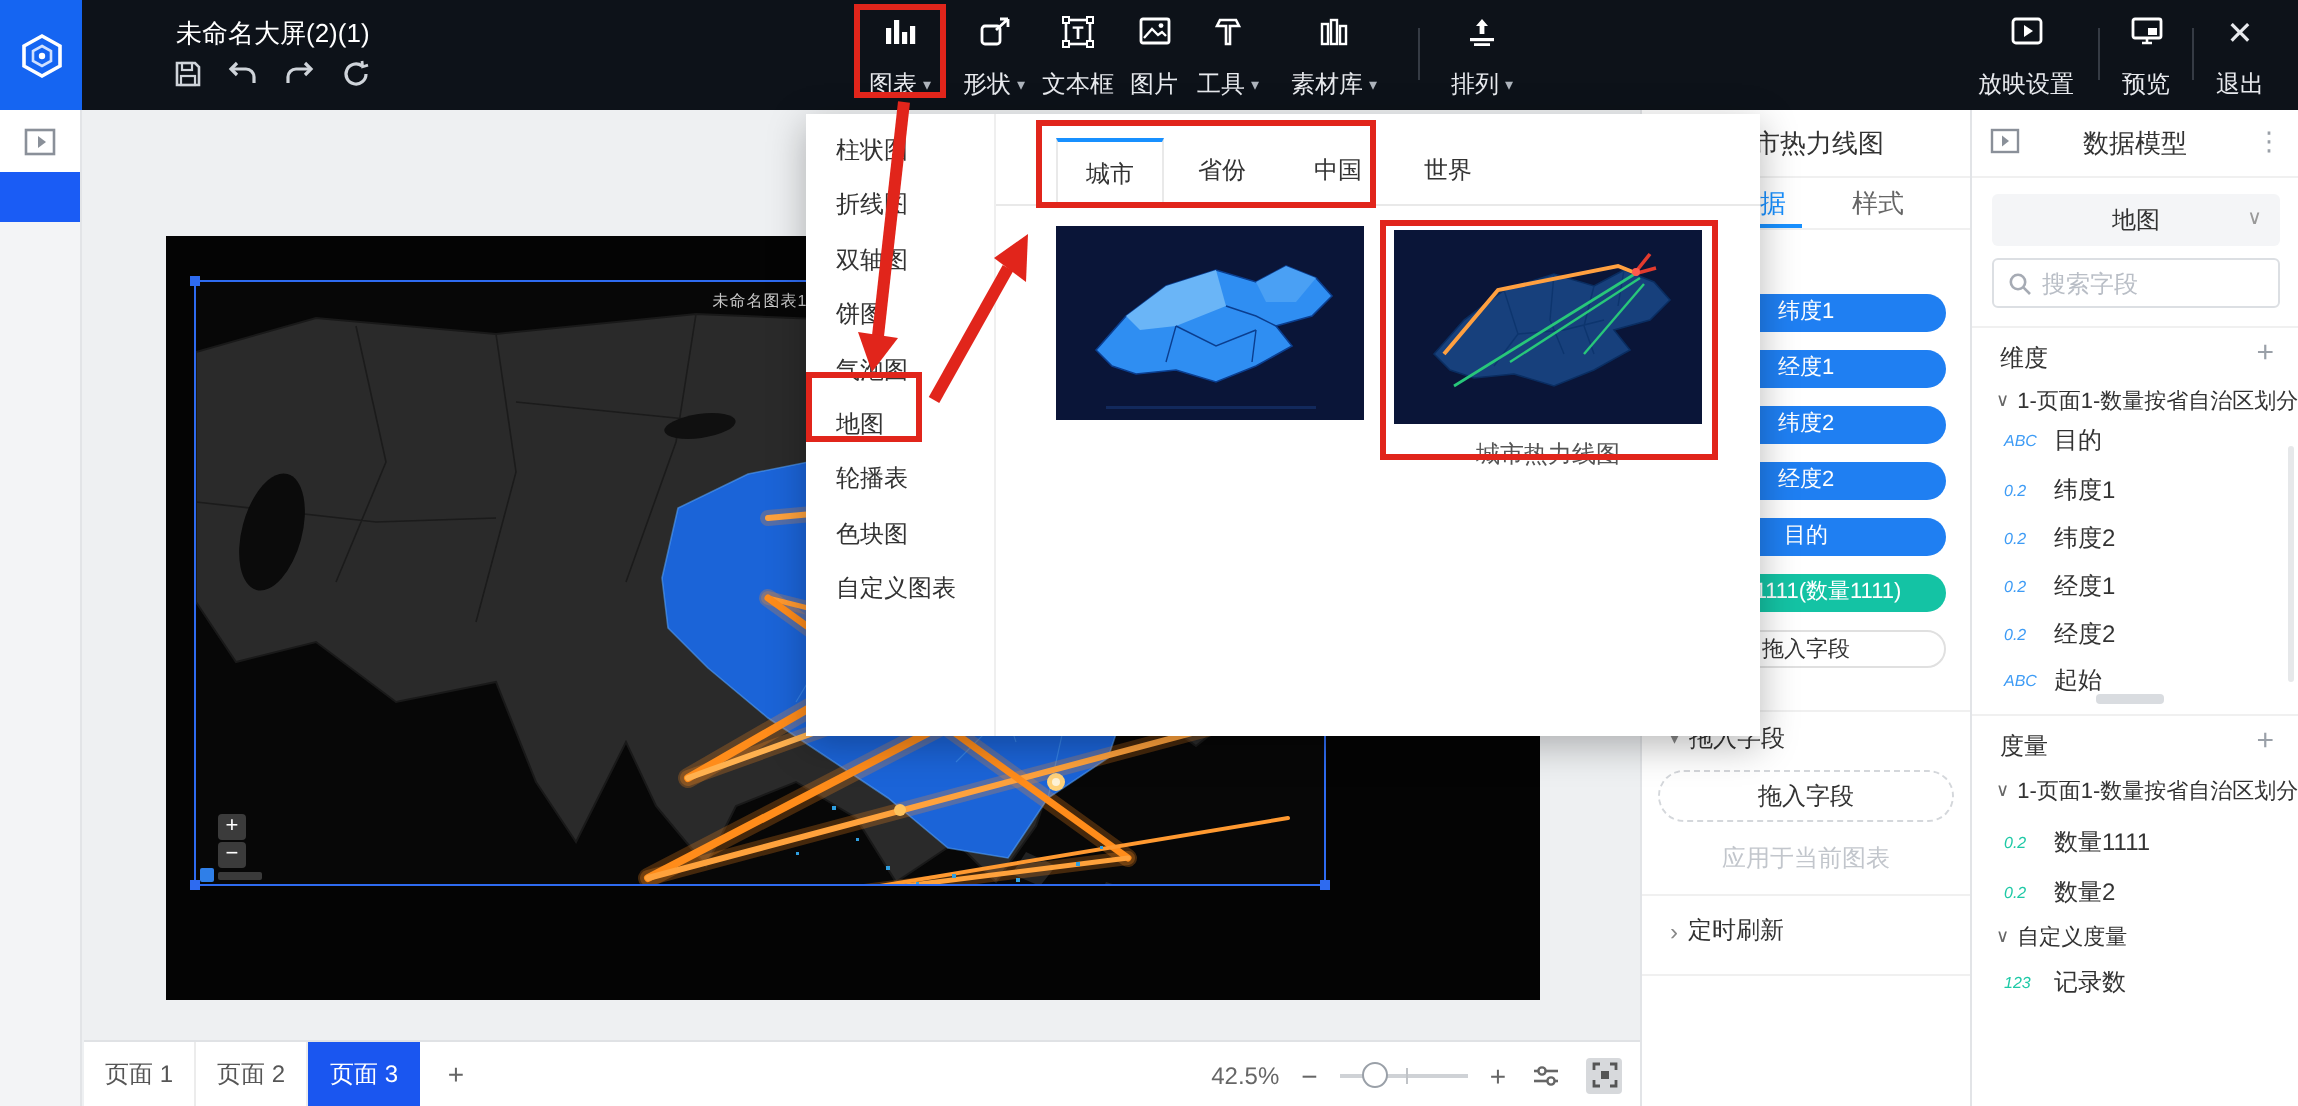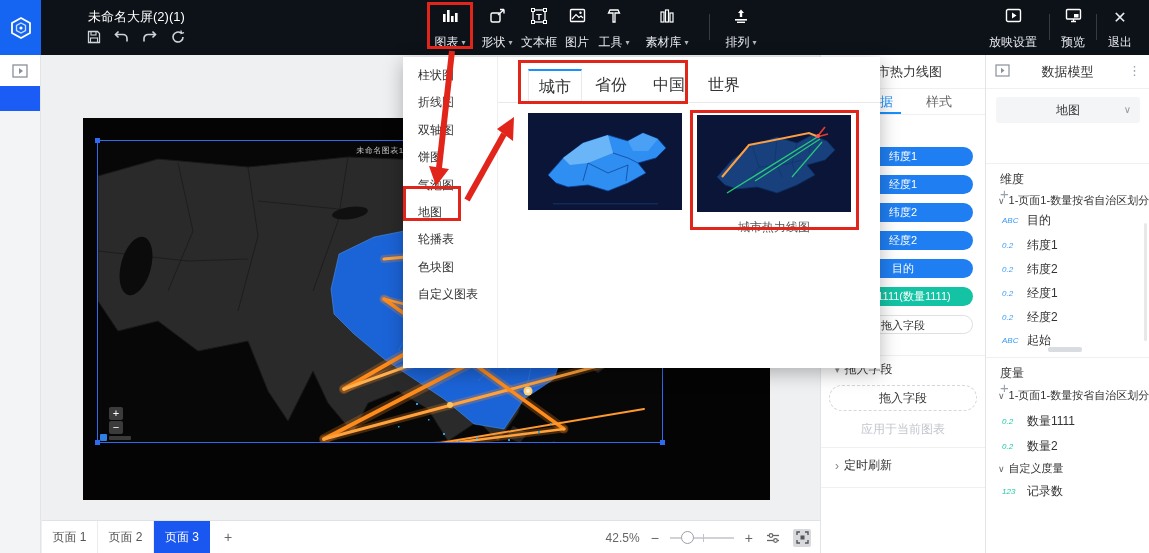--- a/index.html
+++ b/index.html
@@ -33,21 +33,21 @@
   .attrib{position:absolute;left:2px;bottom:1px;display:flex;align-items:center;gap:2px;z-index:3;}
   .attrib .logo-sq{width:7px;height:7px;background:#2f7fe8;border-radius:1px;}
   .attrib .txt{width:22px;height:4px;background:#3a3a3a;border-radius:1px;}
 
   
   .popup{position:absolute;left:403px;top:57px;width:477px;height:311px;background:#fff;box-shadow:0 5px 18px rgba(0,0,0,.28);display:flex;z-index:40;}
   .cmenu{width:95px;border-right:1px solid #efefef;padding-top:5px;}
   .cmenu .mi{height:27.4px;line-height:27.4px;padding-left:15px;font-size:12px;color:#333;cursor:pointer;white-space:nowrap;}
   .submenu{flex:1;position:relative;}
   .subtabs{position:absolute;left:0;top:12px;width:100%;height:34px;border-bottom:1px solid #e9e9e9;}
-  .stab{position:absolute;top:0;height:34px;line-height:32px;text-align:center;font-size:16px;color:#333;cursor:pointer;}
+  .stab{position:absolute;top:0;height:34px;line-height:32px;text-align:center;font-size:12px;color:#333;cursor:pointer;}
   .stab.active{width:54px;border:1px solid #e9e9e9;border-bottom:1px solid #fff;border-top:2px solid #1890ff;background:#fff;}
   .thumb{position:absolute;width:154px;height:97px;cursor:pointer;}
   .thumb-label{position:absolute;width:154px;text-align:center;font-size:12px;color:#555;}
 
   
   .cfg{position:absolute;left:820px;top:55px;width:165px;height:498px;background:#fff;border-left:1px solid #e2e4e7;z-index:8;}
   .cfg-title{height:34px;line-height:34px;text-align:center;font-size:13px;color:#333;border-bottom:1px solid #f0f0f0;}
   .cfg-tabs{position:relative;height:26px;border-bottom:1px solid #f0f0f0;}
   .cfg-tab{position:absolute;top:4px;font-size:13px;color:#666;cursor:pointer;}
   .cfg-underline{position:absolute;left:36px;bottom:0;width:44px;height:2px;background:#1890ff;}
@@ -66,21 +66,21 @@
   .m-head{position:relative;height:34px;border-bottom:1px solid #f0f0f0;display:flex;align-items:center;}
   .m-title{position:absolute;left:0;width:100%;text-align:center;font-size:13px;color:#333;}
   .m-collapse{position:absolute;left:9px;top:9px;cursor:pointer;}
   .m-dots{position:absolute;right:8px;top:8px;color:#9aa0a8;font-size:13px;cursor:pointer;}
   .m-select{position:absolute;left:10px;top:42px;width:144px;height:26px;background:#f4f5f7;border-radius:3px;line-height:26px;text-align:center;color:#333;cursor:pointer;}
   .m-select .cv{position:absolute;right:9px;top:0;color:#999;font-size:10px;}
   .m-search{position:absolute;left:10px;top:74px;width:144px;height:25px;border:1px solid #dcdfe3;border-radius:3px;display:flex;align-items:center;padding:0 7px;gap:5px;background:#fff;}
   .m-search input{border:0;outline:0;width:100px;font-size:12px;color:#333;}
   .m-search input::placeholder{color:#b9bec6;}
   .m-div{position:absolute;left:0;width:100%;height:1px;background:#f0f0f0;}
-  .sec-row{position:absolute;left:14px;right:12px;display:flex;justify-content:space-between;color:#333;flex-direction:column;}
+  .sec-row{position:absolute;left:14px;right:12px;display:flex;justify-content:space-between;color:#333;}
   .sec-row .plus{color:#9aa0a8;font-size:15px;line-height:12px;cursor:pointer;}
   .tree-row{position:absolute;left:12px;display:flex;align-items:center;gap:4px;color:#333;font-size:11px;white-space:nowrap;cursor:pointer;}
   .tree-row .cv{font-size:9px;color:#666;}
   .f-row{position:absolute;left:16px;display:flex;align-items:center;gap:7px;cursor:pointer;}
   .f-type{font-size:8px;font-weight:normal;font-style:italic;width:18px;}
   .f-type.blue{color:#3d9bf5;} .f-type.teal{color:#1ec9a6;}
   .f-name{color:#333;font-size:12px;white-space:nowrap;}
   .hscroll{position:absolute;left:62px;top:292px;width:34px;height:5px;background:#d9dce0;border-radius:2px;}
   .vscroll{position:absolute;right:2px;top:168px;width:3px;height:118px;background:#e6e8ea;border-radius:2px;}
 
@@ -407,20 +407,27 @@
             <polygon points="6,3.8 9.5,6.5 6,9.2" fill="#8a9099"></polygon>
           </svg>
       </span>
       <span class="m-title">数据模型</span>
       <span class="m-dots">⋮</span>
     </div>
     <div class="m-select">
       <span>地图</span>
       <span class="cv" style="line-height:26px;">∨</span>
     </div>
+    <div class="m-search">
+      <svg width="12" height="12" viewBox="0 0 12 12">
+          <circle cx="5" cy="5" r="3.6" fill="none" stroke="#a6abb4" stroke-width="1.3"></circle>
+          <line x1="7.8" y1="7.8" x2="11" y2="11" stroke="#a6abb4" stroke-width="1.3"></line>
+        </svg>
+      <input placeholder="搜索字段" style="">
+    </div>
     <div class="m-div" style="top:108px;"></div>
 
     <div class="sec-row" style="top:116px;">
       <span>维度</span>
       <span class="plus">+</span>
     </div>
     <div class="tree-row" style="top:138px;">
       <span class="cv">∨</span>
       <span>1-页面1-数量按省自治区划分</span>
     </div>

